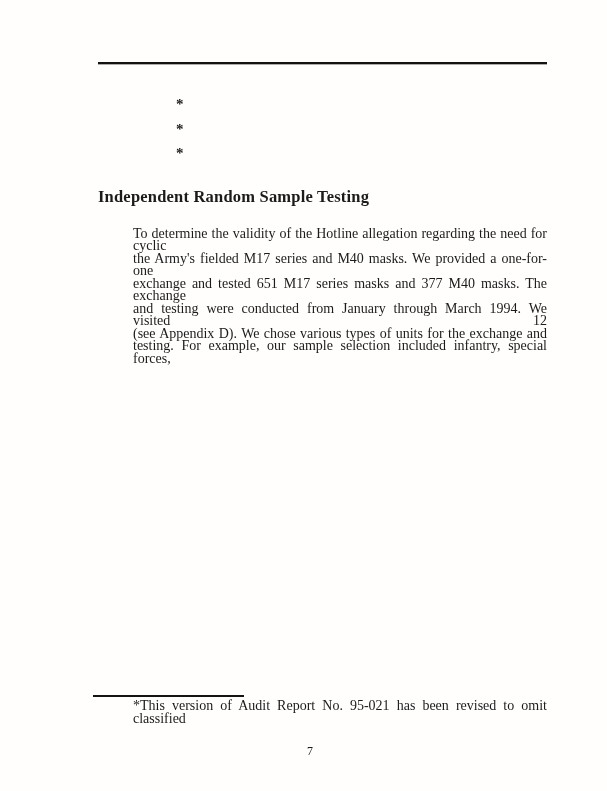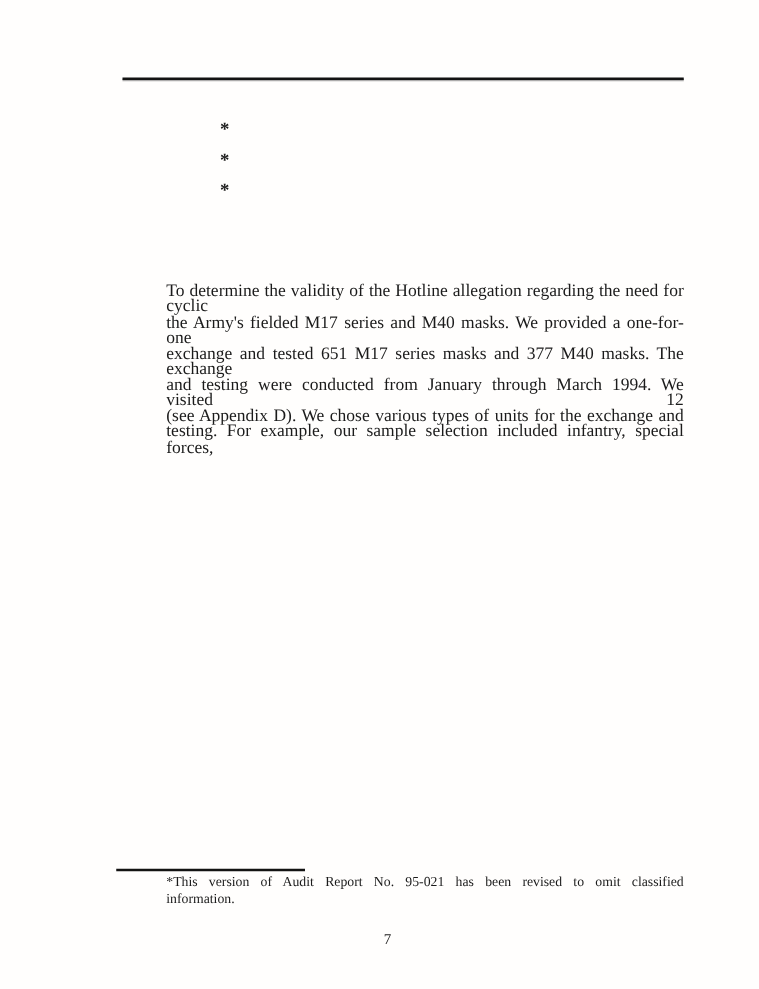--- a/index.html
+++ b/index.html
@@ -73,21 +73,21 @@
     top: 695px;
     width: 151px;
     height: 2px;
     background: #131313;
   }
   .footnote {
     position: absolute;
     left: 133px;
     top: 700px;
     width: 414px;
-    font-size: 11px;
+    font-size: 14px;
     line-height: 12.6px;
   }
   .page-number {
     position: absolute;
     left: 0;
     top: 744px;
     width: 620px;
     text-align: center;
     font-size: 12px;
   }
@@ -98,32 +98,32 @@
 <div class="paper">
 
   <div class="top-rule"></div>
 
   <div class="asterisk-col">
       <div class="just-line">*</div>
       <div class="just-line">*</div>
       <div class="just-line last">*</div>
     </div>
 
+  <h1 class="heading">Independent Random Sample Testing</h1>
 
   <div class="body-par">
       <div class="just-line">To determine the validity of the Hotline allegation regarding the need for cyclic</div>
       <div class="just-line">the Army's fielded M17 series and M40 masks.  We provided a one-for-one</div>
       <div class="just-line">exchange and tested 651 M17 series masks and 377 M40 masks.  The exchange</div>
       <div class="just-line">and testing were conducted from January through March 1994.  We visited 12</div>
       <div class="just-line">(see Appendix D).  We chose various types of units for the exchange and</div>
       <div class="just-line">testing.  For example, our sample selection included infantry, special forces,</div>
     </div>
 
   <div class="footnote-rule"></div>
 
   <div class="footnote">
       <div class="just-line">*This version of Audit Report No. 95-021 has been revised to omit classified</div>
-      <div class="just-line last">information.</div>
     </div>
 
   <div class="page-number">7</div>
 
 </div>
 
 </body></html>

